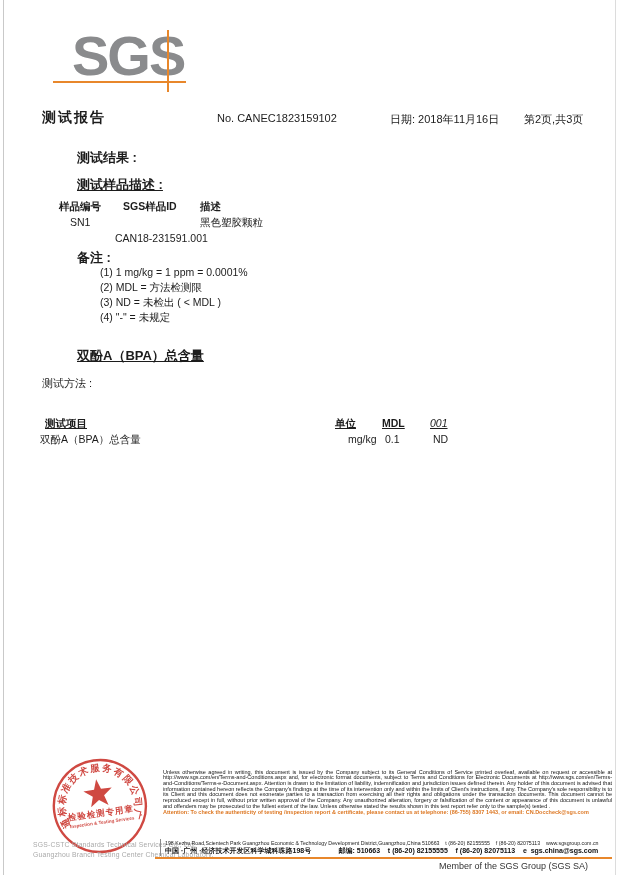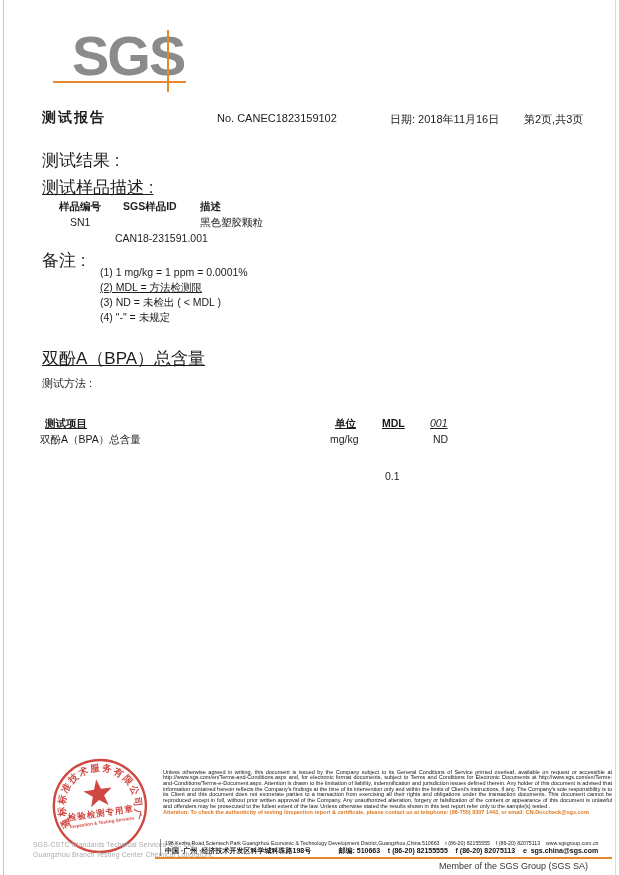--- a/index.html
+++ b/index.html
@@ -10,21 +10,21 @@
   .edge{position:absolute;top:0;width:1px;height:875px;background:#c9c9c9;}
   
   .logo-text{position:absolute;left:72px;top:32px;font-size:56px;font-weight:bold;
     color:#8a8b8d;letter-spacing:-2px;line-height:48px;}
   .logo-vline{position:absolute;left:167px;top:30px;width:2px;height:62px;background:#e8872b;}
   .logo-hline{position:absolute;left:53px;top:81px;width:133px;height:2px;background:#e8872b;}
   
   .title{position:absolute;left:42px;top:109px;font-size:14px;font-weight:bold;letter-spacing:2px;}
   .hmeta{position:absolute;top:112px;font-size:11px;}
   
-  .lbl{position:absolute;font-size:17px;font-weight:normal;}
+  .lbl{position:absolute;font-size:13px;font-weight:bold;margin-left:35px;}
   .lbl-u{text-decoration:underline;}
   .body-sm{position:absolute;font-size:10.5px;}
   .note-line{position:absolute;left:100px;font-size:10.5px;}
   .method-text{position:absolute;left:100px;top:375px;width:478px;font-size:11px;line-height:18px;}
   .th{position:absolute;font-size:10.5px;font-weight:bold;text-decoration:underline;}
   .th-i{font-style:italic;font-weight:normal;}
   
   .legal-wrap{position:absolute;left:163px;top:769px;width:449px;height:70px;}
   .legal-inner{width:898px;transform:scale(0.5);transform-origin:0 0;}
   .legal{margin:0;font-size:11px;line-height:11.3px;text-align:justify;color:#161616;}
@@ -61,34 +61,34 @@
 
   <div class="th" style="left:59px;top:200px;text-decoration:none;">样品编号</div>
   <div class="th" style="left:123px;top:200px;text-decoration:none;">SGS样品ID</div>
   <div class="th" style="left:200px;top:200px;text-decoration:none;">描述</div>
   <div class="body-sm" style="left:70px;top:216px;">SN1</div>
   <div class="body-sm" style="left:115px;top:232px;">CAN18-231591.001</div>
   <div class="body-sm" style="left:200px;top:216px;">黑色塑胶颗粒</div>
 
   <div class="lbl" style="left:42px;top:249px;">备注 :</div>
   <div class="note-line" style="top:266px;">(1) 1 mg/kg = 1 ppm = 0.0001%</div>
-  <div class="note-line" style="top:281px;text-decoration:underline;">(2) MDL = 方法检测限</div>
+  <div class="note-line" style="top:281px;">(2) MDL = 方法检测限</div>
   <div class="note-line" style="top:296px;">(3) ND = 未检出 ( &lt; MDL )</div>
   <div class="note-line" style="top:311px;">(4) "-" = 未规定</div>
 
   <div class="lbl lbl-u" style="left:42px;top:347px;">双酚A（BPA）总含量</div>
   <div class="body-sm" style="left:42px;top:376px;font-size:11px;">测试方法 :</div>
 
   <div class="th" style="left:45px;top:417px;">测试项目</div>
   <div class="th" style="left:335px;top:417px;">单位</div>
   <div class="th" style="left:382px;top:417px;">MDL</div>
   <div class="th th-i" style="left:430px;top:417px;">001</div>
   <div class="body-sm" style="left:40px;top:433px;">双酚A（BPA）总含量</div>
-  <div class="body-sm" style="left:330px;top:433px;">mg/kg</div>
-  <div class="body-sm" style="left:385px;top:433px;margin-top:37px;">0.1</div>
+  <div class="body-sm" style="left:348px;top:433px;">mg/kg</div>
+  <div class="body-sm" style="left:385px;top:433px;">0.1</div>
   <div class="body-sm" style="left:433px;top:433px;">ND</div>
 
   <svg class="stamp" viewBox="0 0 120 110">
     <circle cx="60" cy="54" r="46" fill="none" stroke="#cc3a33" stroke-width="2.4"></circle>
     <polygon points="60,27 63.5,37.1 74.3,37.4 65.7,43.9 68.8,54.1 60,48 51.2,54.1 54.3,43.9 45.7,37.4 56.5,37.1" fill="#cc3a33"></polygon>
     <defs>
       <path id="ringPath" d="M 29.7,71.5 A 35,35 0 1 1 90.3,71.5" fill="none"></path>
     </defs>
     <text font-size="9.5" font-weight="bold" fill="#cc3a33" letter-spacing="1.6">
       <textPath href="#ringPath" startOffset="2">通标标准技术服务有限公司广州分公司</textPath>

